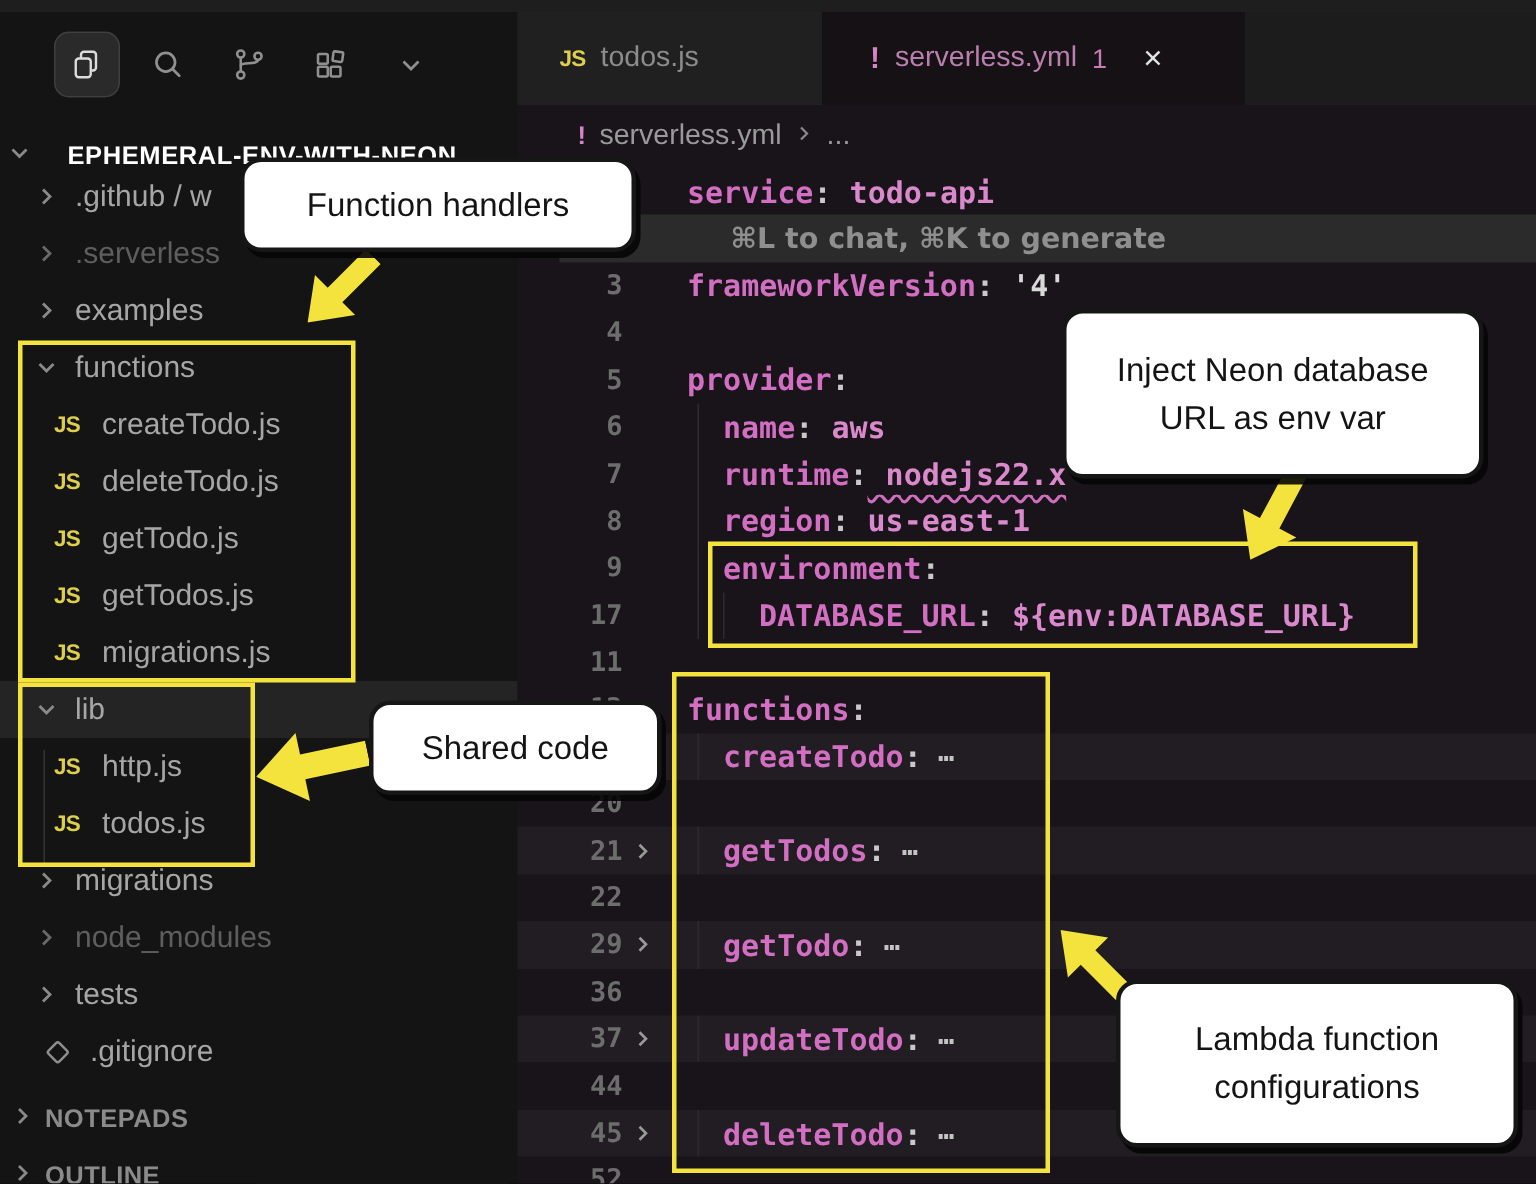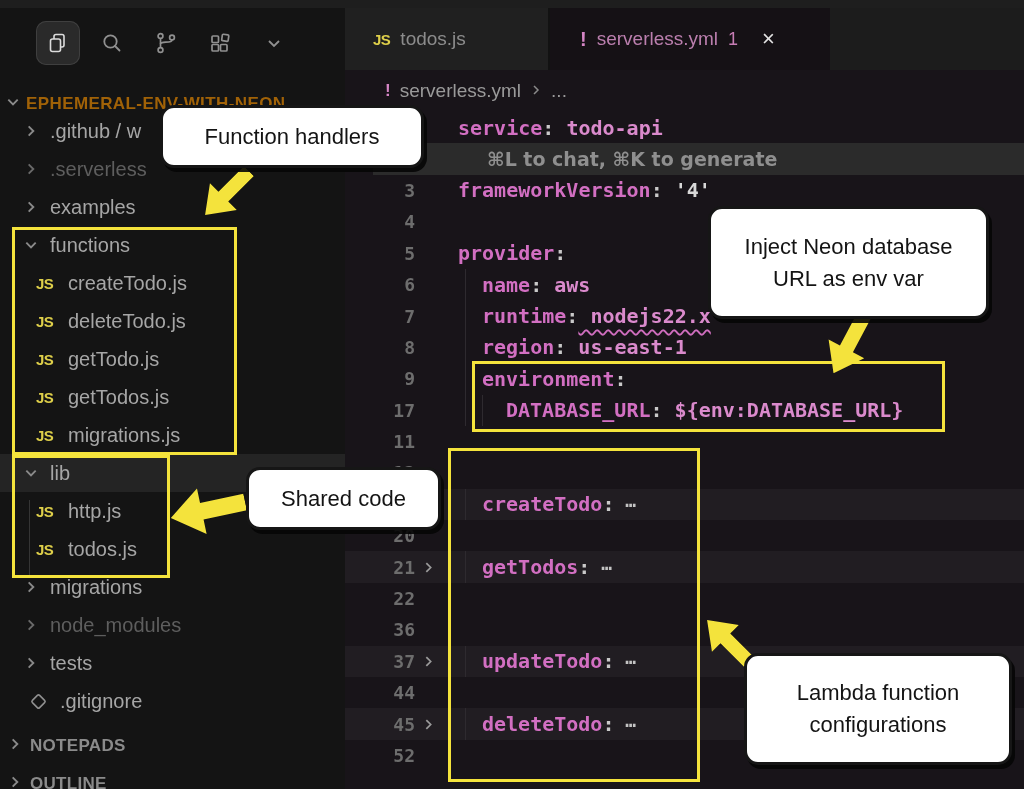--- a/index.html
+++ b/index.html
@@ -7,21 +7,21 @@
        font-family:"Liberation Sans",sans-serif;-webkit-font-smoothing:antialiased;}
   .topstrip{position:absolute;left:0;top:0;width:1024px;height:8px;background:#1e1e1e;}
 
   
   .sidebar{position:absolute;left:0;top:8px;width:345px;height:781px;background:#141414;}
   .activity{position:absolute;left:0;top:6px;width:345px;height:58px;display:flex;align-items:center;gap:10px;padding-left:36px;box-sizing:border-box;}
   .abtn{width:44px;height:44px;border:none;background:transparent;border-radius:10px;display:flex;align-items:center;justify-content:center;padding:0;cursor:pointer;}
   .abtn.active{background:#2a2a2a;box-shadow:0 0 0 1px #3f3f3f inset;}
   .abtn svg{display:block;}
   .proj-header{position:absolute;left:0;top:82px;width:345px;height:28px;display:flex;align-items:center;padding-left:6px;box-sizing:border-box;gap:6px;}
-  .proj-title{color:#a16207;font-weight:bold;font-size:17px;letter-spacing:.4px;white-space:nowrap;}
+  .proj-title{color:#ffffff;font-weight:bold;font-size:17px;letter-spacing:.4px;white-space:nowrap;margin-left:19px;}
   .tree{position:absolute;left:0;top:104px;width:345px;}
   .trow{height:38px;display:flex;align-items:center;padding-left:24px;box-sizing:border-box;color:#a6a6a6;font-size:20px;cursor:pointer;white-space:nowrap;}
   .trow .chev{width:26px;display:flex;align-items:center;flex:none;}
   .trow.child{padding-left:36px;}
   .trow.dim{color:#5e5e5e;}
   .trow.sel{background:#242424;}
   .jsb{color:var(--jsy,#decf4a);font-weight:bold;font-size:15px;width:32px;flex:none;letter-spacing:-.5px;}
   .gitic{width:30px;flex:none;display:flex;align-items:center;}
   .libguide{position:absolute;left:29px;top:492px;width:1px;height:76px;background:#353535;}
   .side-section{position:absolute;left:0;width:345px;height:36px;display:flex;align-items:center;padding-left:8px;box-sizing:border-box;gap:8px;cursor:pointer;}
@@ -319,20 +319,21 @@
           <span class="txt ind2"><span class="k">DATABASE_URL</span><span class="pc">:</span><span class="v"> ${env:DATABASE_URL}</span></span>
         </div>
         <div class="cl">
           <span class="ln">11</span>
           <span class="foldc"></span>
           <span class="txt"></span>
         </div>
         <div class="cl">
           <span class="ln">12</span>
           <span class="foldc"></span>
+          <span class="txt"><span class="k">functions</span><span class="pc">:</span></span>
         </div>
         <div class="cl hl">
           <span class="ln">13</span>
           <span class="foldc">
             <svg width="13" height="13" viewBox="0 0 12 12" fill="none" stroke="#9a9a9a" stroke-width="1.6">
               <polyline points="4,2 8,6 4,10"></polyline>
             </svg>
           </span>
           <span class="guide" style="left: 120px;"></span>
           <span class="txt ind1"><span class="k">createTodo</span><span class="pc">:</span><span class="dots"> ⋯</span></span>
@@ -349,20 +350,30 @@
               <polyline points="4,2 8,6 4,10"></polyline>
             </svg>
           </span>
           <span class="guide" style="left: 120px;"></span>
           <span class="txt ind1"><span class="k">getTodos</span><span class="pc">:</span><span class="dots"> ⋯</span></span>
         </div>
         <div class="cl">
           <span class="ln">22</span>
           <span class="foldc"></span>
           <span class="txt"></span>
+        </div>
+        <div class="cl hl">
+          <span class="ln">29</span>
+          <span class="foldc">
+            <svg width="13" height="13" viewBox="0 0 12 12" fill="none" stroke="#9a9a9a" stroke-width="1.6">
+              <polyline points="4,2 8,6 4,10"></polyline>
+            </svg>
+          </span>
+          <span class="guide" style="left: 120px;"></span>
+          <span class="txt ind1"><span class="k">getTodo</span><span class="pc">:</span><span class="dots"> ⋯</span></span>
         </div>
         <div class="cl">
           <span class="ln">36</span>
           <span class="foldc"></span>
           <span class="txt"></span>
         </div>
         <div class="cl hl">
           <span class="ln">37</span>
           <span class="foldc">
             <svg width="13" height="13" viewBox="0 0 12 12" fill="none" stroke="#9a9a9a" stroke-width="1.6">

